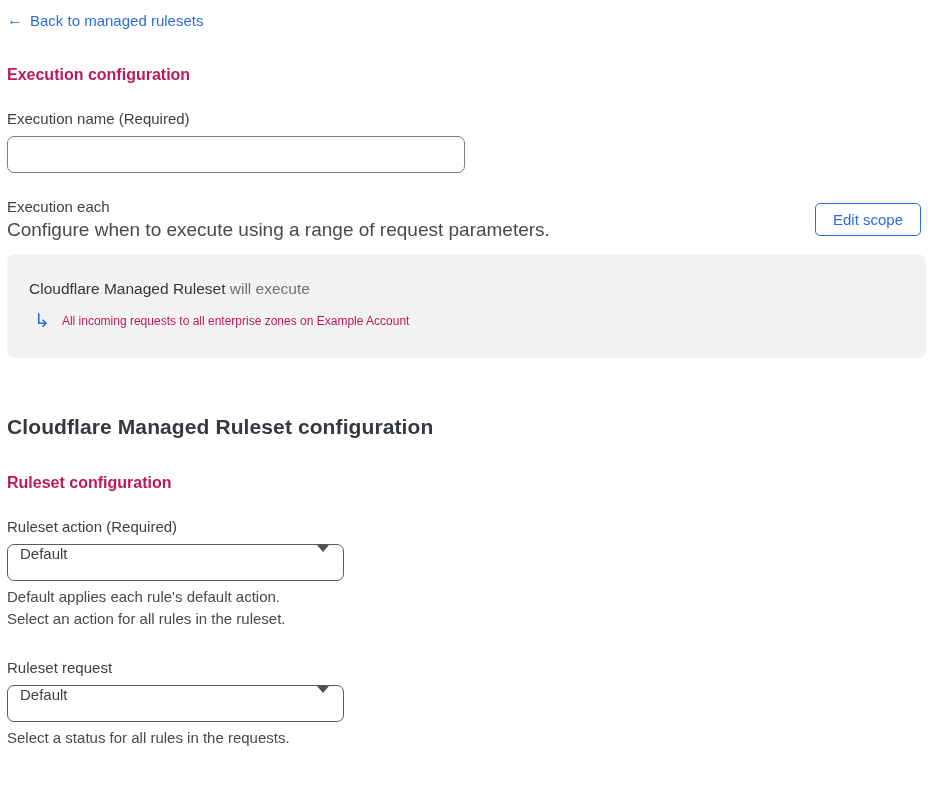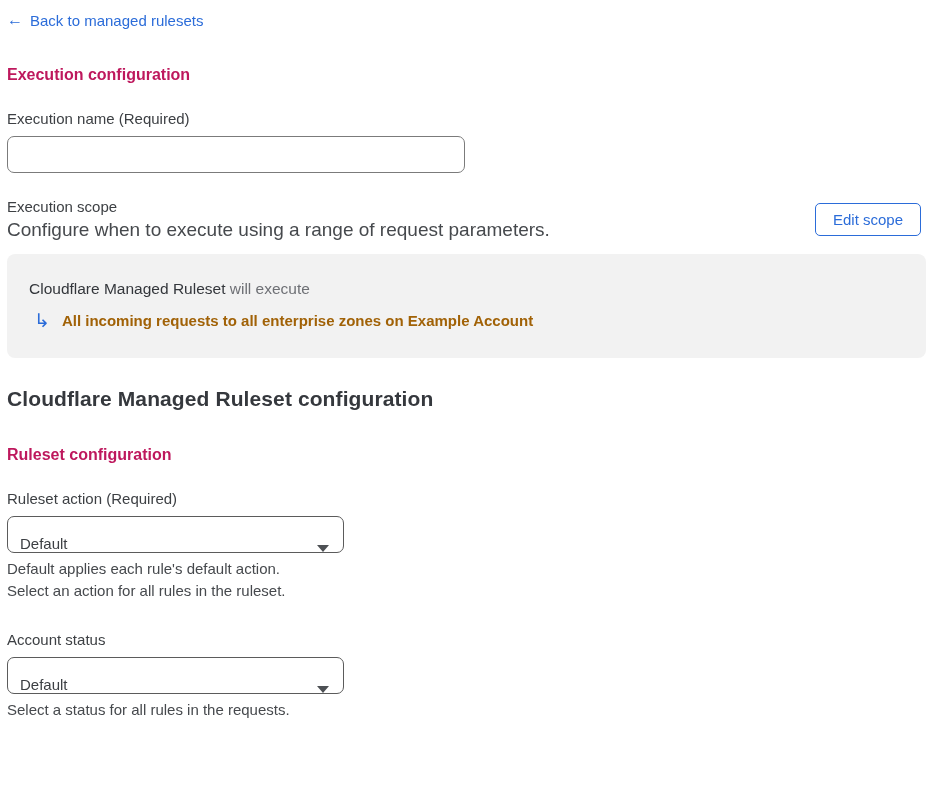--- a/index.html
+++ b/index.html
@@ -35,21 +35,21 @@
     color: #35383d;
     letter-spacing: 0.1px;
   }
   h2.section-heading {
     margin-top: 37px;
     font-size: 16px;
     font-weight: 700;
     color: #be185d;
   }
   h2.section-heading--tight { margin-top: 35px; }
-  h1.page-title--second { margin-top: 29px; }
+  h1.page-title--second { margin-top: 57px; }
 
   
   .field-label {
     margin-top: 26px;
     font-size: 15px;
     color: #3d4044;
   }
   .helper-text {
     font-size: 15px;
     color: #46494d;
@@ -110,32 +110,32 @@
     display: flex;
     align-items: center;
     gap: 12px;
     padding-left: 5px;
   }
   .scope-panel .branch-arrow {
     color: #2b6cd9;
     font-size: 19px;
     line-height: 1;
   }
-  .scope-panel .detail { font-size: 15px; color: #a16207; font-weight: bold; }
+  .scope-panel .detail { font-size: 12px; color: #be185d; }
 
   
   .select-box {
     margin-top: 9px;
     width: 337px;
     height: 37px;
     border: 1px solid #5b5b5b;
     border-radius: 7px;
     background: #fff;
     display: flex;
-    align-items: flex-end;
+    align-items: flex-start;
     justify-content: space-between;
     padding: 0 14px 0 12px;
     font-size: 15px;
     color: #3c3f43;
     cursor: pointer;
   }
   .select-box .caret {
     width: 0; height: 0;
     border-left: 6px solid transparent;
     border-right: 6px solid transparent;
@@ -155,21 +155,21 @@
   </a>
 
 
   <h2 class="section-heading">Execution configuration</h2>
 
   <div class="field-label">Execution name (Required)</div>
   <input class="text-input" type="text" value="" style="">
 
   <div class="scope-row">
     <div>
-      <div class="scope-label">Execution scope</div>
+      <div class="scope-label">Execution each</div>
       <div class="scope-desc">Configure when to execute using a range of request parameters.</div>
     </div>
     <button class="edit-scope-btn">Edit scope</button>
   </div>
 
   <div class="scope-panel">
     <div class="line1">
       <span class="ruleset-name">Cloudflare Managed Ruleset</span><span class="suffix"> will execute</span>
     </div>
     <div class="line2">
@@ -186,21 +186,21 @@
   <div class="select-box">
     <span>Default</span>
     <span class="caret"></span>
   </div>
   <div class="helper-text">
     <div>Default applies each rule's default action.</div>
     <div>Select an action for all rules in the ruleset.</div>
   </div>
 
   <div class="status-group">
-    <div class="field-label" style="margin-top:0;">Account status</div>
+    <div class="field-label" style="margin-top:0;">Ruleset request</div>
     <div class="select-box">
       <span>Default</span>
       <span class="caret"></span>
     </div>
     <div class="helper-text">
       <div>Select a status for all rules in the requests.</div>
     </div>
   </div>
 
 </div>

